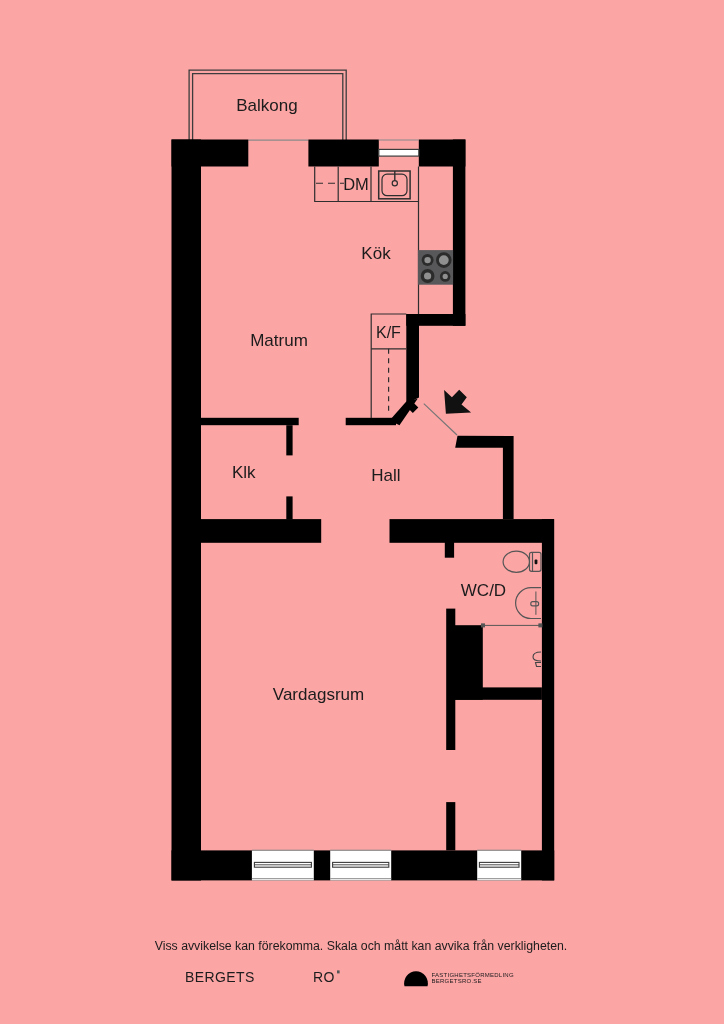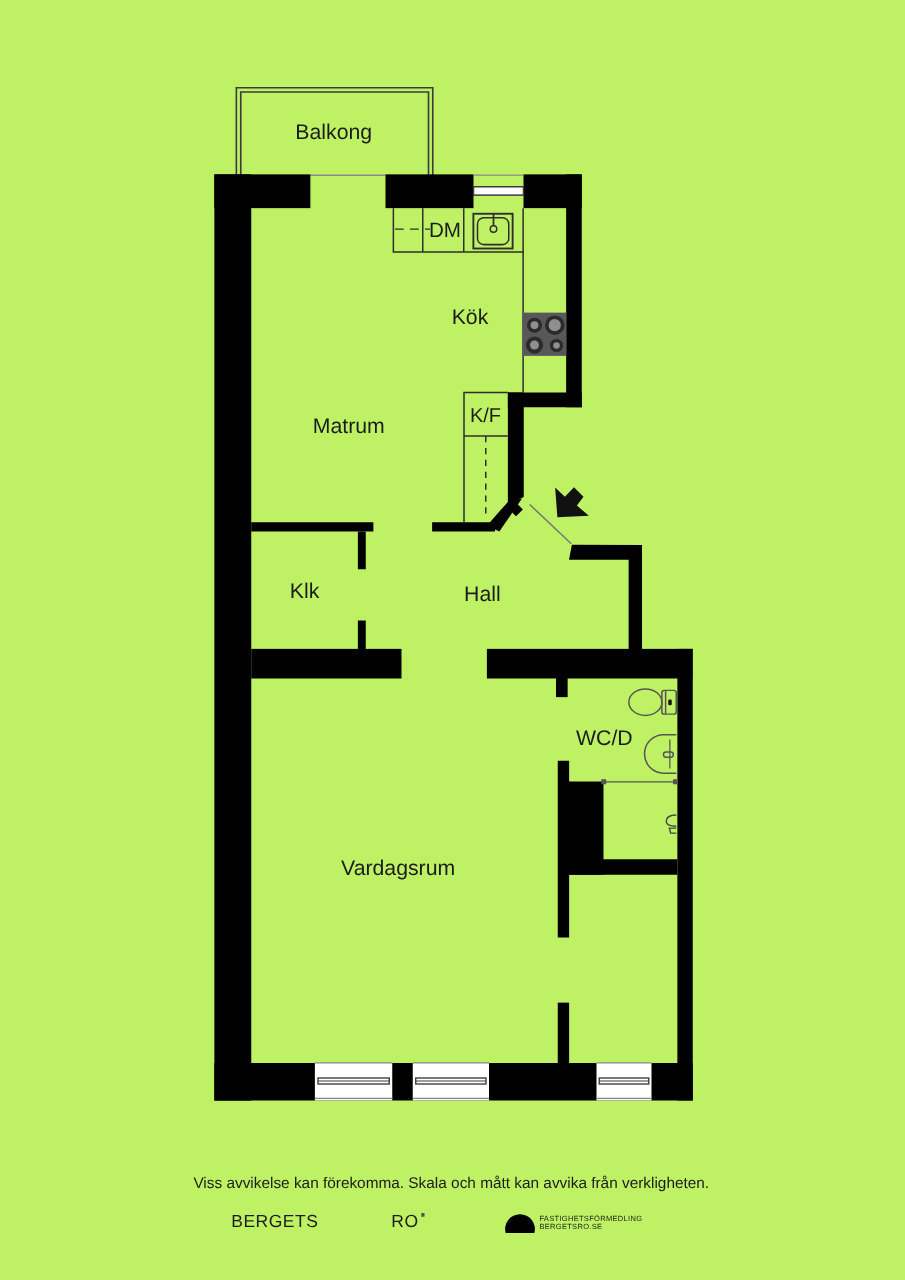--- a/index.html
+++ b/index.html
@@ -1,16 +1,16 @@
 <!DOCTYPE html>
 <html><head>
 <meta charset="utf-8">
 <style>
   html,body{margin:0;padding:0;background:#ffffff;}
-  .page{width:724px;height:1024px;position:relative;background:#bef264;overflow:hidden;}
+  .page{width:724px;height:1024px;position:relative;background:#fca5a5;overflow:hidden;}
   svg{position:absolute;left:0;top:0;}
   text{font-family:"Liberation Sans",sans-serif;fill:#1c1c1c;}
 </style>
 </head>
 <body>
 <div class="page">
 <svg width="724" height="1024" viewBox="0 0 724 1024">
 
 <g fill="none" stroke="#3c3c3c" stroke-width="1.3">
   <path d="M189.1 140 V70.2 H346.2 V140"></path>

